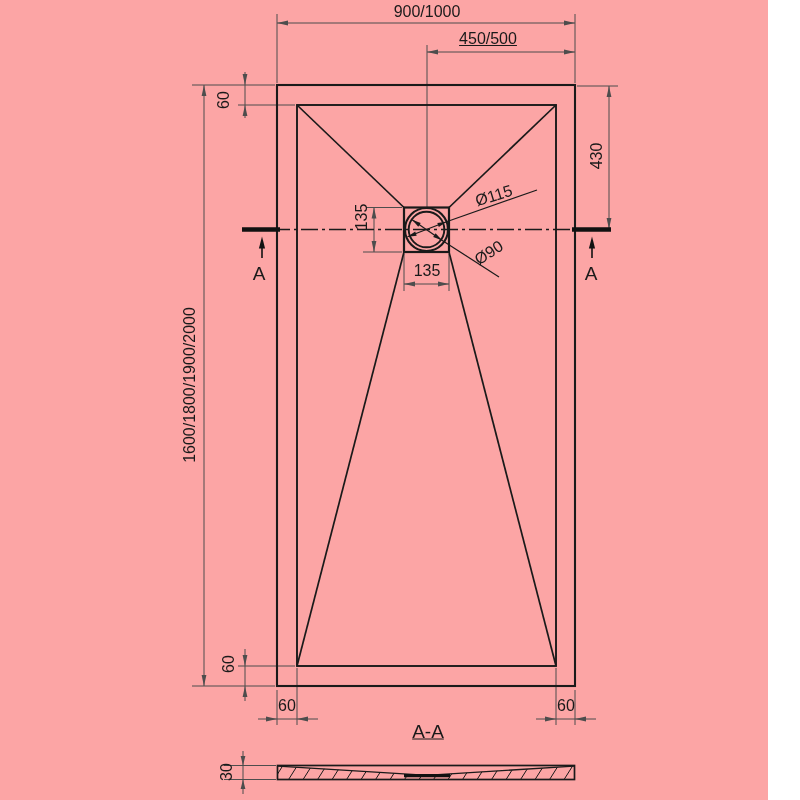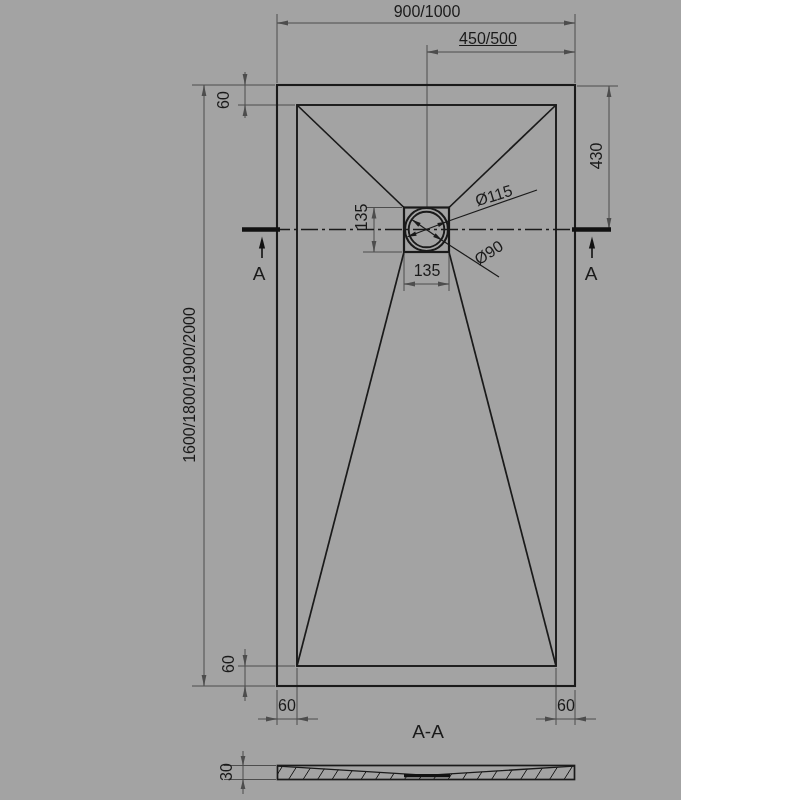--- a/index.html
+++ b/index.html
@@ -1,22 +1,22 @@
 <!DOCTYPE html>
 <html><head>
 <meta charset="utf-8">
 <style>
   html,body{margin:0;padding:0;background:#ffffff;}
-  #canvas{position:relative;width:681px;height:800px;background:#a3a3a3;overflow:hidden;
+  #canvas{position:relative;width:768px;height:800px;background:#fca5a5;overflow:hidden;
           font-family:"Liberation Sans", sans-serif;}
   #canvas svg{position:absolute;left:0;top:0;}
   .lbl{position:absolute;color:#1a1a1a;font-size:16px;line-height:1;white-space:nowrap;
        transform:translate(-50%,-50%);}
   .lbl.rot90{transform:translate(-50%,-50%) rotate(-90deg);}
-  .lbl.big{font-size:19px;}
+  .lbl.big{font-size:19px;text-decoration:underline;}
   .lbl.marker{font-size:19px;}
 </style>
 </head>
 <body>
 
 <div id="canvas">
 
 <svg width="800" height="800" viewBox="0 0 800 800">
   <defs>
     <clipPath id="secClip">

